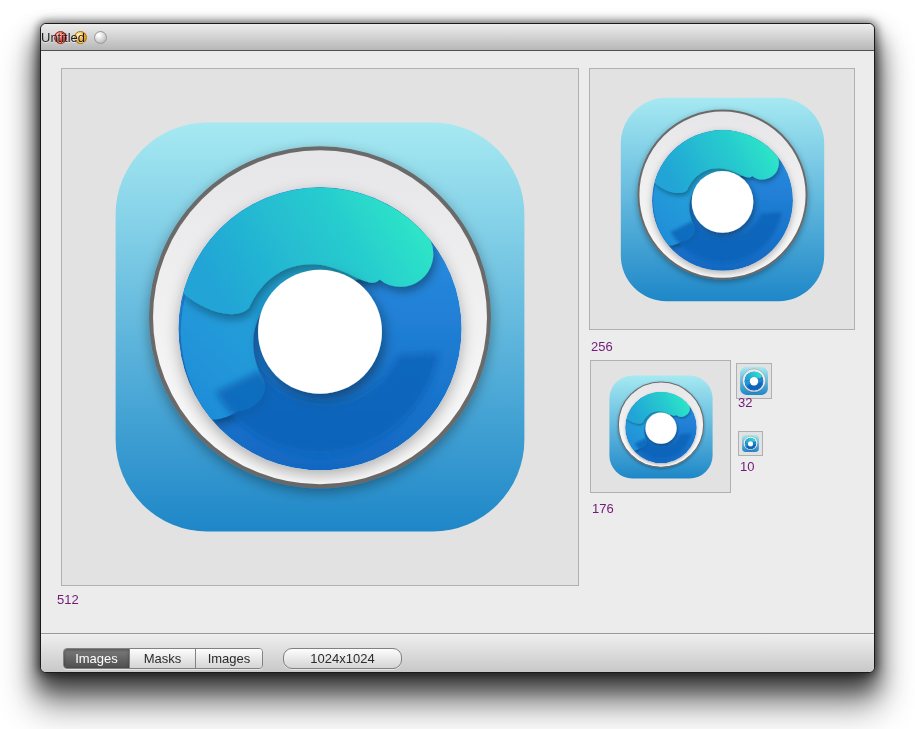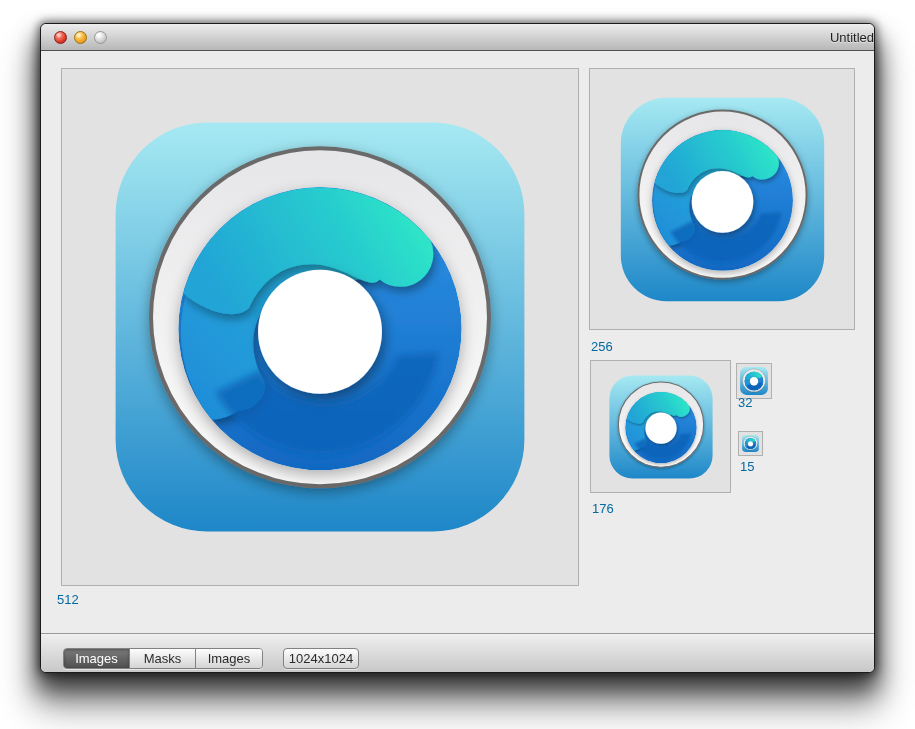--- a/index.html
+++ b/index.html
@@ -16,41 +16,41 @@
     overflow:hidden;
   }
   .titlebar {
     position:relative; height:27px;
     background:linear-gradient(#ededed,#b7b7b7);
     border-bottom:1px solid #515151;
     border-radius:5px 5px 0 0;
   }
   .title {
     position:absolute; left:0; right:0; top:0; height:40px; line-height:27px;
-    text-align:right; font-size:13px; color:#1d1d1d;
+    text-align:left; font-size:13px; color:#1d1d1d;
     text-shadow:0 1px 0 rgba(255,255,255,.55);
   }
   .lights { position:absolute; left:13px; top:7px; display:flex; gap:7px; }
   .light { width:13px; height:13px; border-radius:50%; }
   .light.red    { background:radial-gradient(circle at 35% 28%, #ffc9c2 1px, #ef705f 30%, #da3c2d 62%, #b2271a 95%); border:1px solid #8e1d14; }
   .light.yellow { background:radial-gradient(circle at 35% 28%, #ffeec0 1px, #f8c04c 35%, #eda424 65%, #cf820e 95%); border:1px solid #a5700c; }
   .light.gray   { background:radial-gradient(circle at 35% 28%, #ffffff 1px, #e0e0e0 40%, #c6c6c6 70%, #aeaeae 95%); border:1px solid #979797; }
 
   
   .content { position:relative; height:582px; background:#ececec; }
   .pane {
     position:absolute; background:#e2e2e2; border:1px solid #b0b0b0;
     display:flex; align-items:center; justify-content:center;
   }
   .pane-512 { left:20px;  top:17px;  width:518px; height:518px; }
   .pane-256 { left:548px; top:17px;  width:266px; height:262px; }
   .pane-128 { left:549px; top:309px; width:141px; height:133px; }
   .pane-32  { left:695px; top:312px; width:36px;  height:36px;  }
   .pane-16  { left:697px; top:380px; width:25px;  height:25px;  }
-  .size-label { position:absolute; font-size:13px; color:#0369a1; }
+  .size-label { position:absolute; font-size:13px; color:#701a75; }
   .lbl-512 { left:16px;  top:541px; }
   .lbl-256 { left:550px; top:288px; }
   .lbl-128 { left:551px; top:450px; }
   .lbl-32  { left:697px; top:344px; }
   .lbl-16  { left:699px; top:408px; }
 
   .icon-512 { width:412px; height:412px; }
   .icon-256 { width:205px; height:205px; }
   .icon-128 { width:104px; height:104px; }
   .icon-32  { width:28px;  height:28px;  }
@@ -72,22 +72,22 @@
     width:66px; height:100%; border:none; outline:none; cursor:default;
     font-family:"Liberation Sans",sans-serif; font-size:13px; color:#2b2b2b;
     background:linear-gradient(#fdfdfd,#d4d4d4); border-right:1px solid #818181;
   }
   .seg:last-child { border-right:none; }
   .seg.selected {
     background:linear-gradient(#7b7b7b,#4f4f4f); color:#ffffff;
     box-shadow:inset 0 1px 3px rgba(0,0,0,.35);
   }
   .push-button {
-    position:absolute; left:242px; top:14px; height:21px; width:76px;
-    border:1px solid #818181; border-radius:4px; cursor:default;
+    position:absolute; left:242px; top:14px; height:21px; width:119px;
+    border:1px solid #818181; border-radius:9px; cursor:default;
     font-family:"Liberation Sans",sans-serif; font-size:13px; color:#2b2b2b;
     background:linear-gradient(#fdfdfd,#d4d4d4);
     box-shadow:0 1px 0 rgba(255,255,255,.55);
   }
 </style>
 </head>
 <body>
 
 <svg width="0" height="0" style="position:absolute" aria-hidden="true">
   <defs>
@@ -201,21 +201,21 @@
           <use href="#appicon"></use>
         </svg>
     </div>
     <div class="size-label lbl-32">32</div>
 
     <div class="pane pane-16">
       <svg class="icon-16">
           <use href="#appicon"></use>
         </svg>
     </div>
-    <div class="size-label lbl-16">15</div>
+    <div class="size-label lbl-16">10</div>
 
   </div>
 
   <div class="toolbar">
     <div class="segmented">
       <button class="seg selected">Images</button>
       <button class="seg">Masks</button>
       <button class="seg">Images</button>
     </div>
     <button class="push-button">1024x1024</button>

